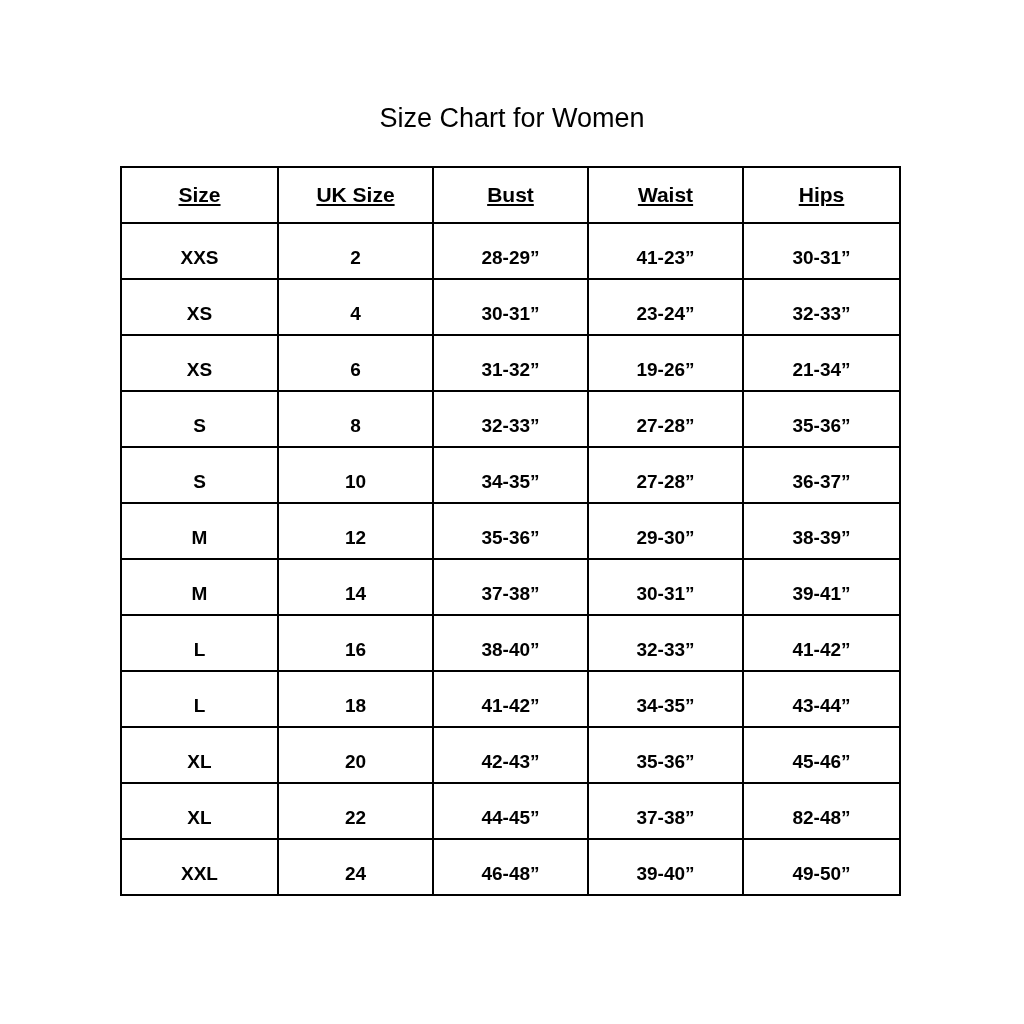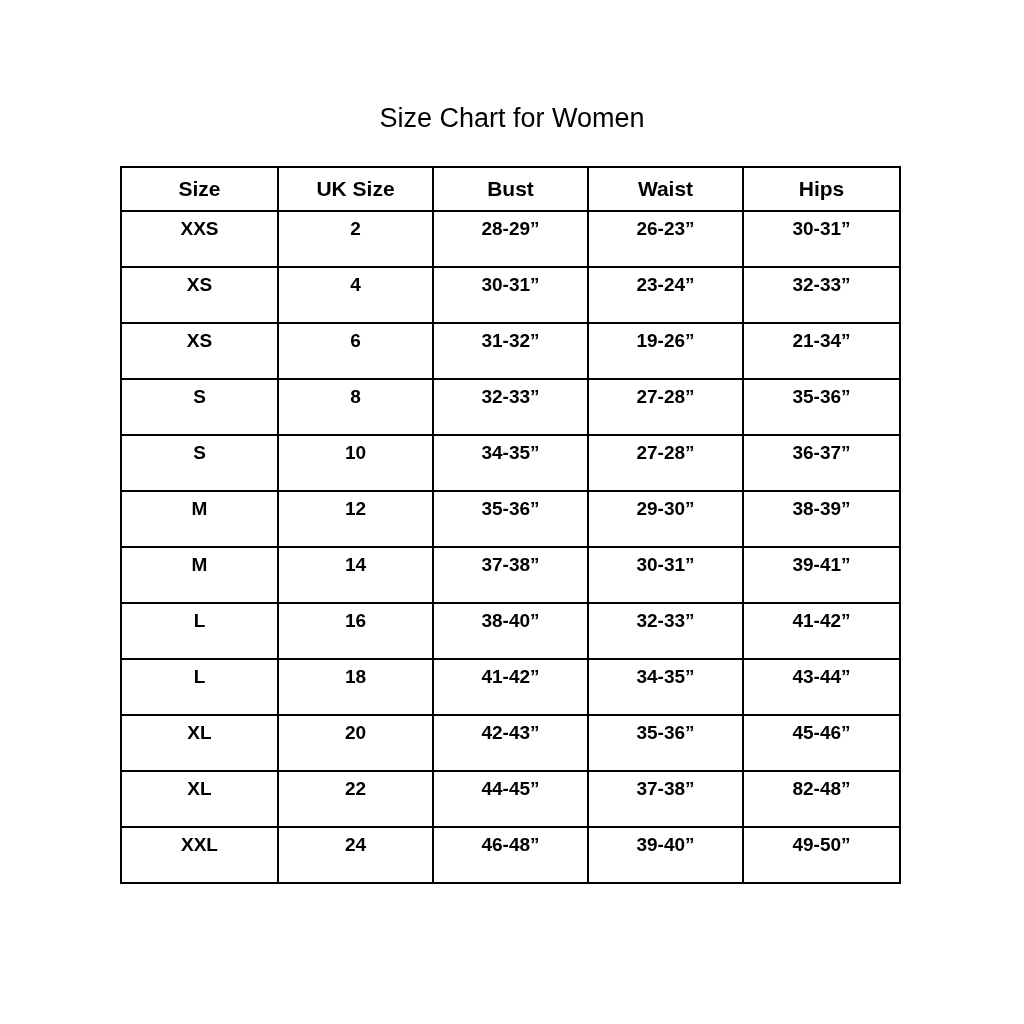--- a/index.html
+++ b/index.html
@@ -32,28 +32,29 @@
     background: #ffffff;
   }
   table.size-chart th,
   table.size-chart td {
     border: 2px solid #000000;
     text-align: center;
     font-weight: bold;
     overflow: hidden;
   }
   table.size-chart th {
-    height: 44px;
+    height: 56px;
     vertical-align: middle;
     font-size: 21px;
+    text-decoration: underline;
   }
   table.size-chart td {
     height: 56px;
     vertical-align: top;
-    padding-top: 4px;
+    padding-top: 21px;
     font-size: 19px;
     line-height: 26px;
   }
   col.c1 { width: 157px; }
   col.c2 { width: 155px; }
   col.c3 { width: 155px; }
   col.c4 { width: 155px; }
   col.c5 { width: 157px; }
 </style>
 </head>
@@ -77,21 +78,21 @@
           <th>Bust</th>
           <th>Waist</th>
           <th>Hips</th>
         </tr>
     </thead>
     <tbody>
         <tr>
           <td>XXS</td>
           <td>2</td>
           <td>28-29”</td>
-          <td>26-23”</td>
+          <td>41-23”</td>
           <td>30-31”</td>
         </tr>
         <tr>
           <td>XS</td>
           <td>4</td>
           <td>30-31”</td>
           <td>23-24”</td>
           <td>32-33”</td>
         </tr>
         <tr>

